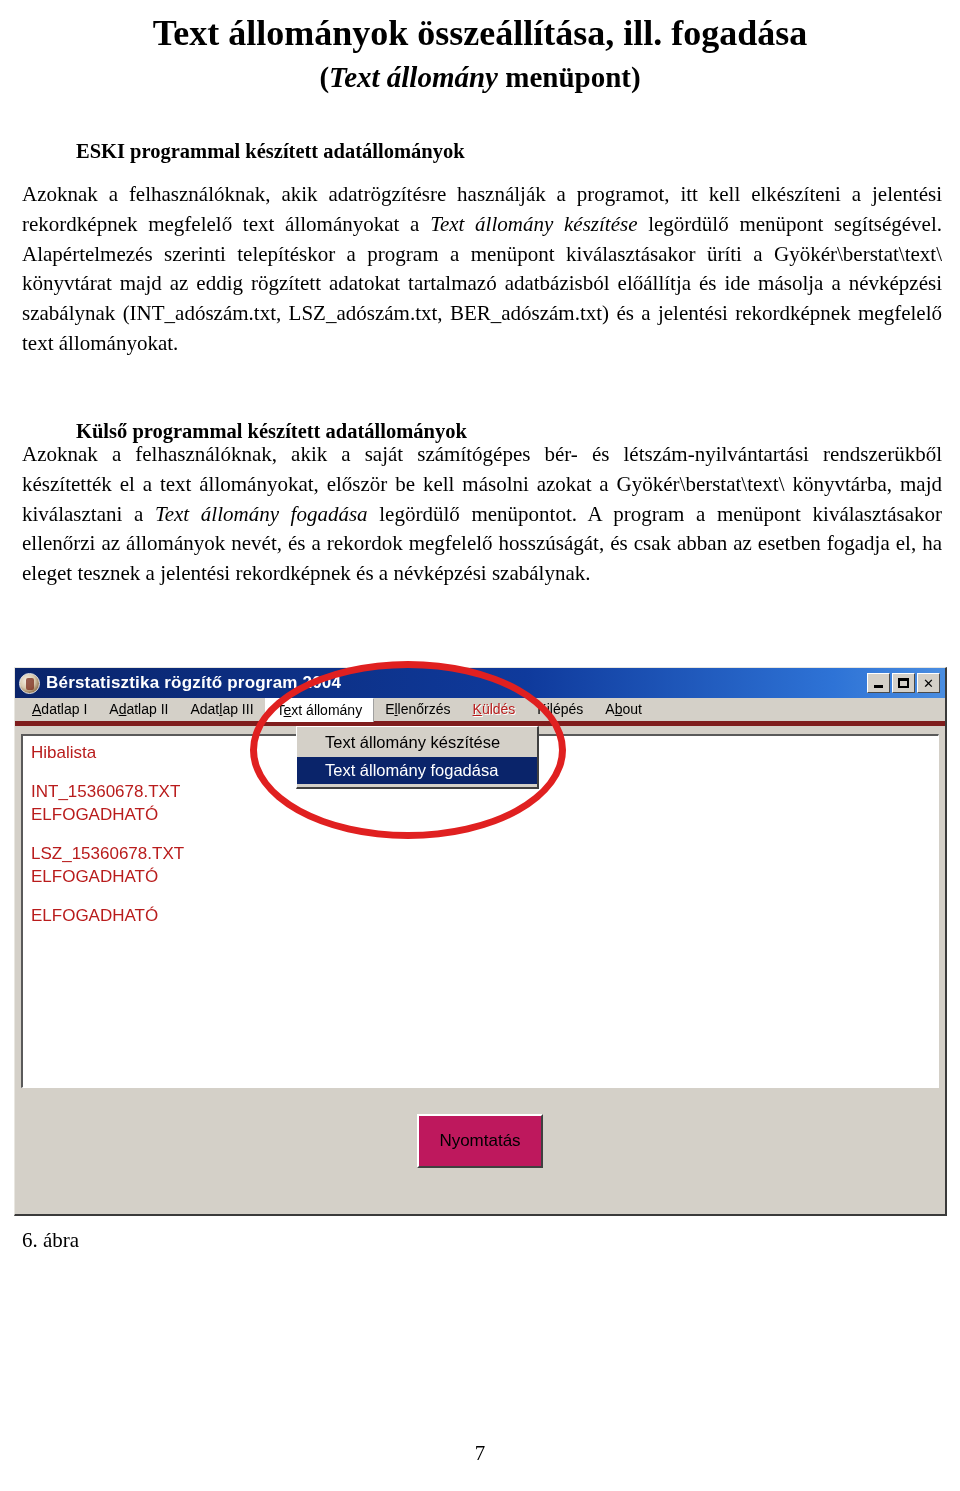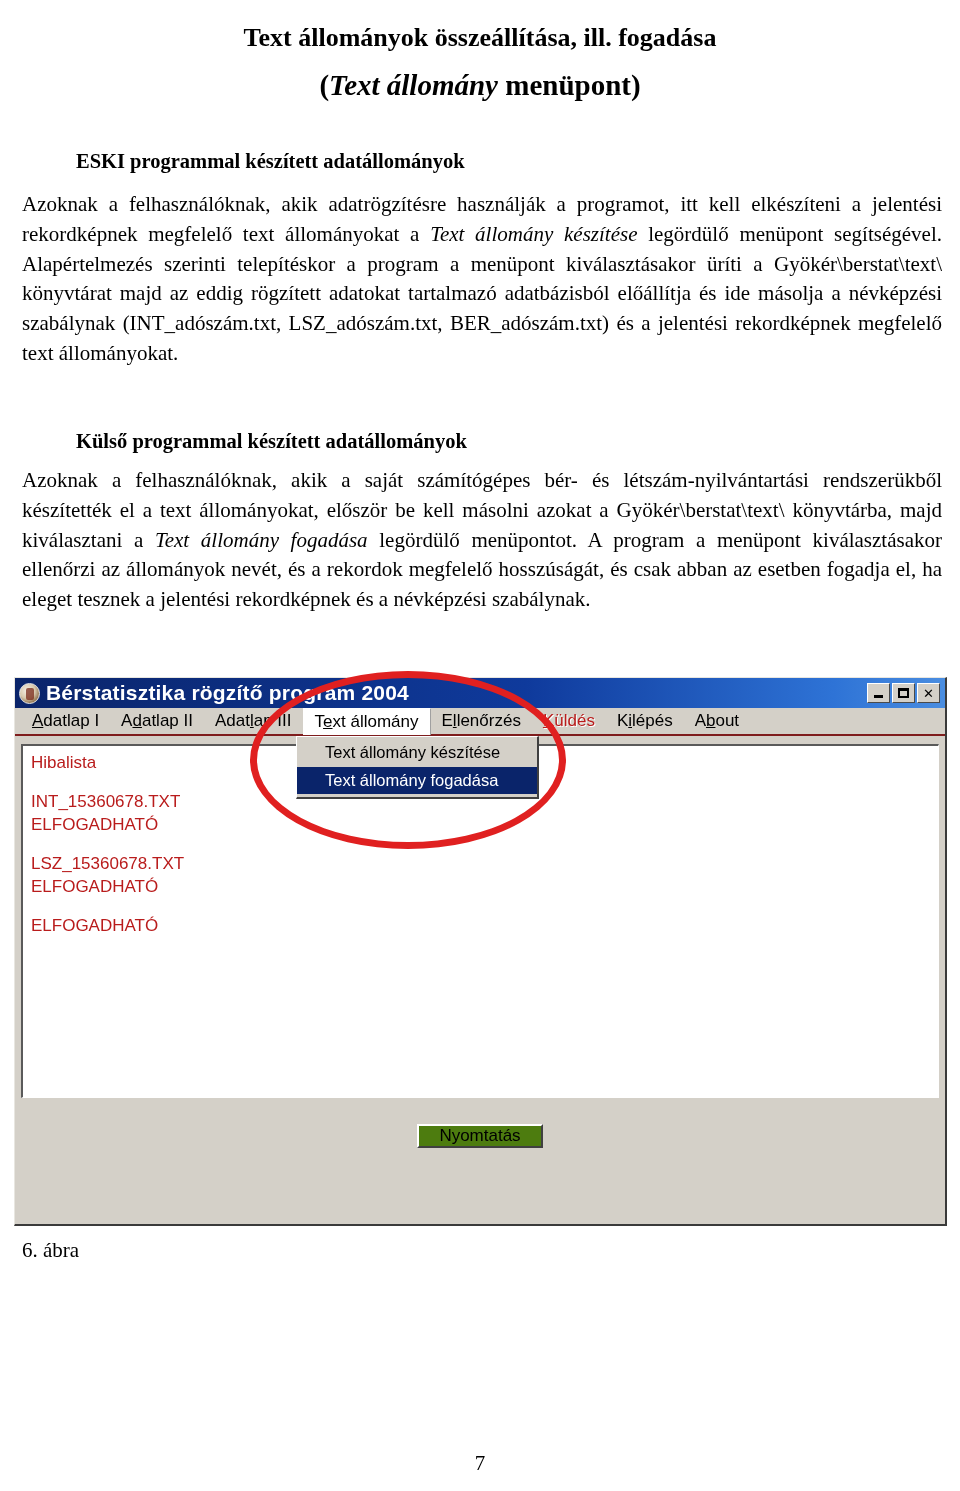--- a/index.html
+++ b/index.html
@@ -21,24 +21,24 @@
     position: relative;
     width: 960px;
     height: 1491px;
     padding: 0;
   }
 
   
   .doc-title {
     font-family: "Liberation Serif", "DejaVu Serif", serif;
     font-weight: bold;
-    font-size: 26px;
+    font-size: 36px;
     text-align: center;
     line-height: 1.22;
-    margin: 14px;
+    margin: 4px;
     padding: 8px 60px 0 60px;
     letter-spacing: 0px;
   }
   .doc-subtitle {
     font-family: "Liberation Serif", "DejaVu Serif", serif;
     font-weight: bold;
     font-size: 29px;
     text-align: center;
     line-height: 1.2;
     margin: 4px 0 0 0;
@@ -60,21 +60,21 @@
     line-height: 1.42;
     text-align: justify;
     margin: 0;
     padding: 0;
   }
   .para .ital { font-style: italic; }
 
   .block-1 { position: absolute; left: 68px; top: 128px; width: 100px; }
   .block-2 { position: absolute; left: 22px; top: 176px; width: 920px; }
   .block-3 { position: absolute; left: 68px; top: 408px; width: 600px; }
-  .block-4 { position: absolute; left: 22px; top: 452px; width: 920px; }
+  .block-4 { position: absolute; left: 22px; top: 436px; width: 920px; }
 
   
   .figure-wrap {
     position: absolute;
     left: 14px;
     top: 663px;
     width: 933px;
     height: 550px;
   }
 
@@ -114,21 +114,21 @@
     left: 6px; top: 4px;
     width: 8px; height: 12px;
     background: #7a2a1a;
     border-radius: 2px;
     opacity: .75;
   }
   .titlebar-text {
     color: #ffffff;
     font-family: "Liberation Sans", "DejaVu Sans", sans-serif;
     font-weight: bold;
-    font-size: 21px;
+    font-size: 17px;
     letter-spacing: 0.2px;
     white-space: nowrap;
     flex: 1 1 auto;
   }
   .win-buttons {
     display: flex;
     gap: 2px;
     margin-right: 2px;
     flex: 0 0 auto;
   }
@@ -163,22 +163,22 @@
   }
 
   .menubar {
     position: relative;
     height: 28px;
     background: #d4d0c8;
     display: flex;
     align-items: center;
     padding-left: 6px;
     font-family: "Liberation Sans", "DejaVu Sans", sans-serif;
-    font-size: 17px;
-    border-bottom: 2px solid #7f1d1d;
+    font-size: 14px;
+    border-bottom: 5px solid #7f1d1d;
   }
   .menu-item {
     padding: 4px 11px 5px 11px;
     white-space: nowrap;
     color: #000;
     line-height: 1;
   }
   .menu-item.disabled { color: #b91c1c; text-shadow: 1px 1px 0 #ffffff; text-align: right; }
   .menu-item.open {
     background: #ffffff;
@@ -243,22 +243,22 @@
 
   .button-row {
     position: relative;
     height: 120px;
     display: flex;
     justify-content: center;
     padding-top: 26px;
   }
   .print-btn {
     width: 126px;
-    height: 24px;
-    background: #4d7c0f;
+    height: 54px;
+    background: #be185d;
     border-top: 2px solid #ffffff;
     border-left: 2px solid #ffffff;
     border-right: 2px solid #404040;
     border-bottom: 2px solid #404040;
     font-family: "Liberation Sans", "DejaVu Sans", sans-serif;
     font-size: 17px;
     color: #000;
     display: flex;
     align-items: center;
     justify-content: center;

